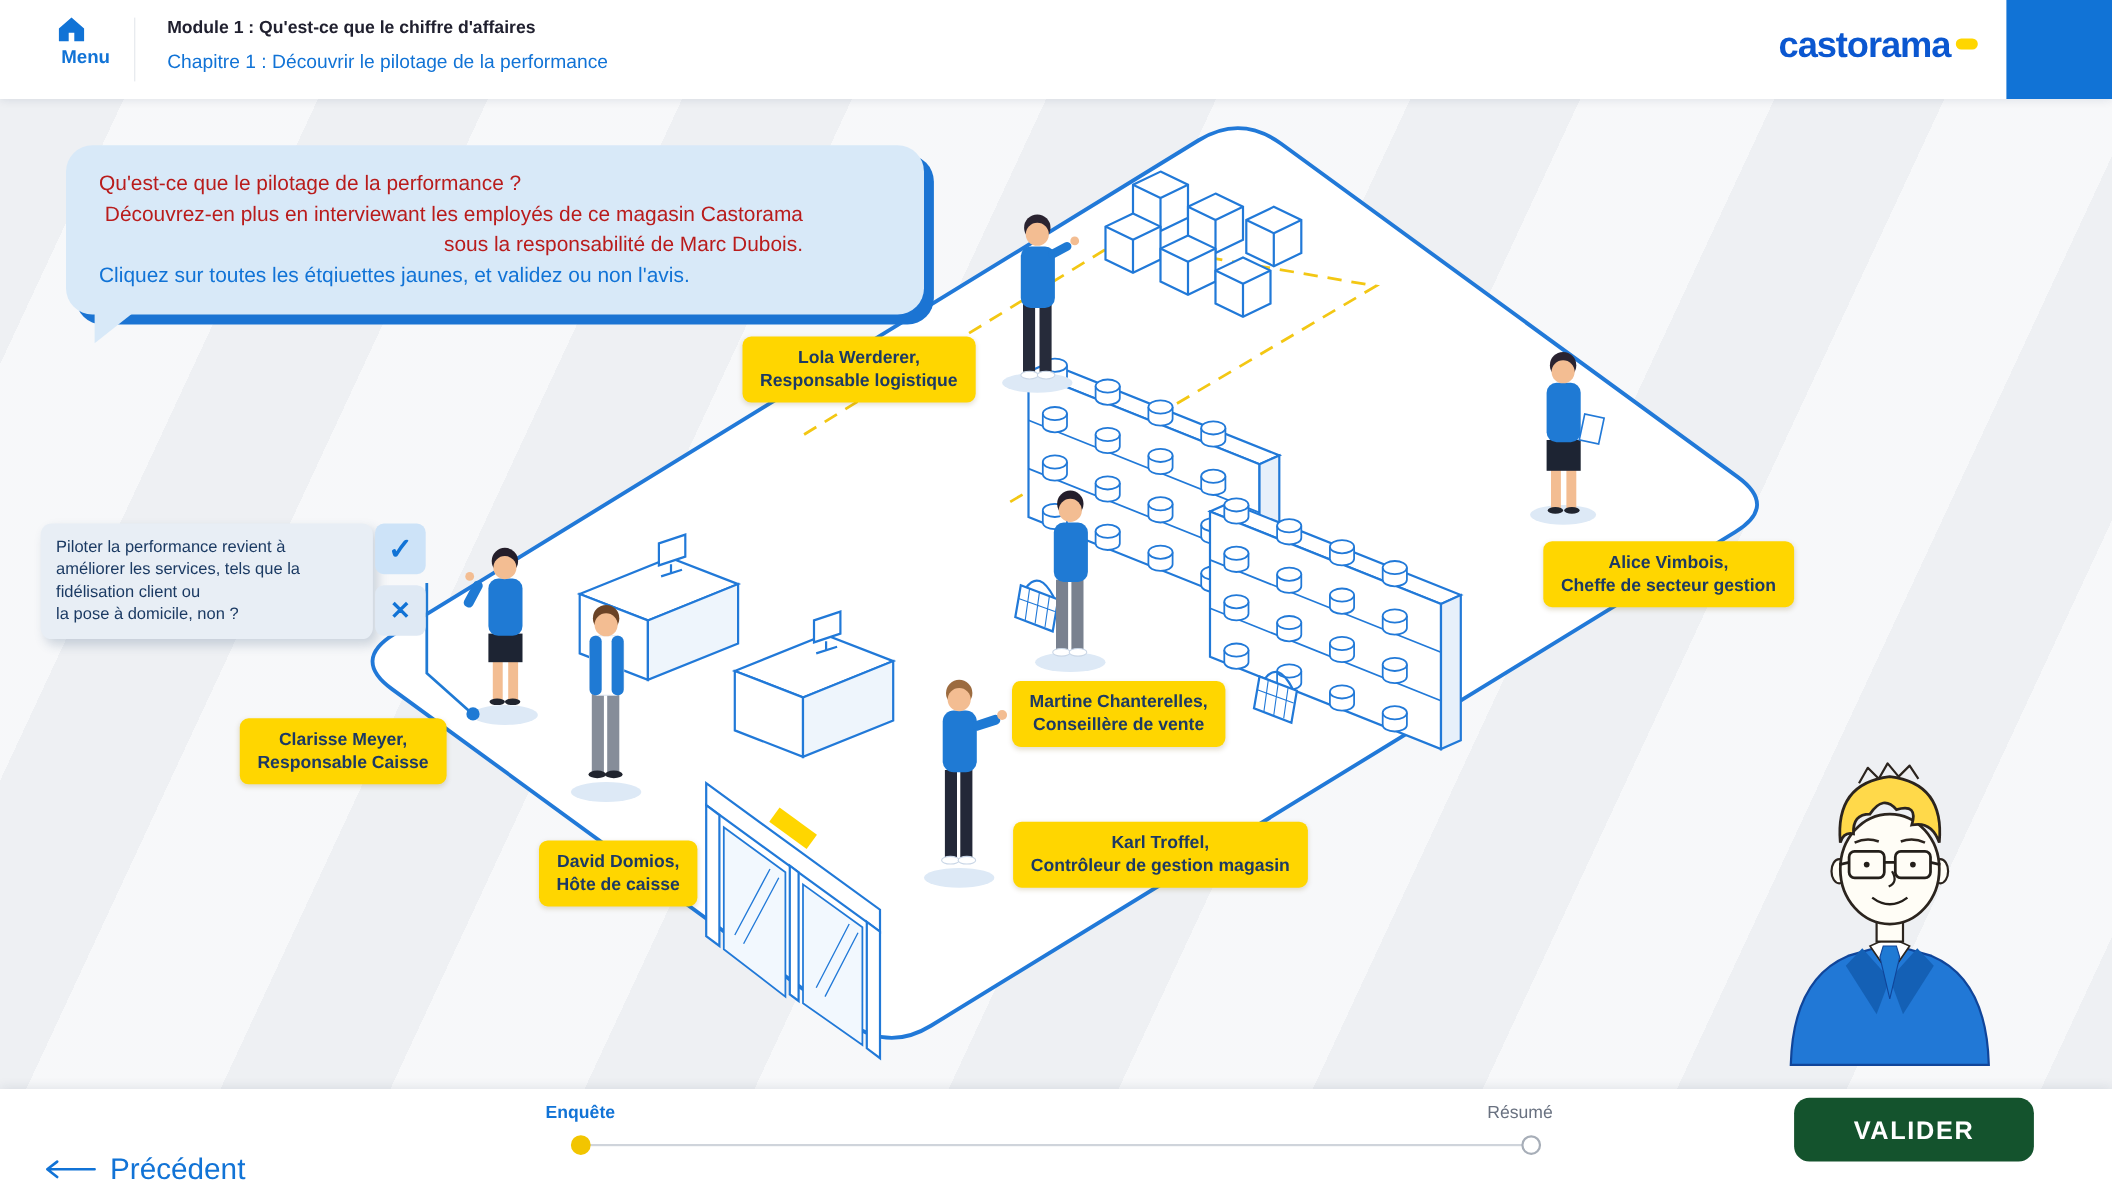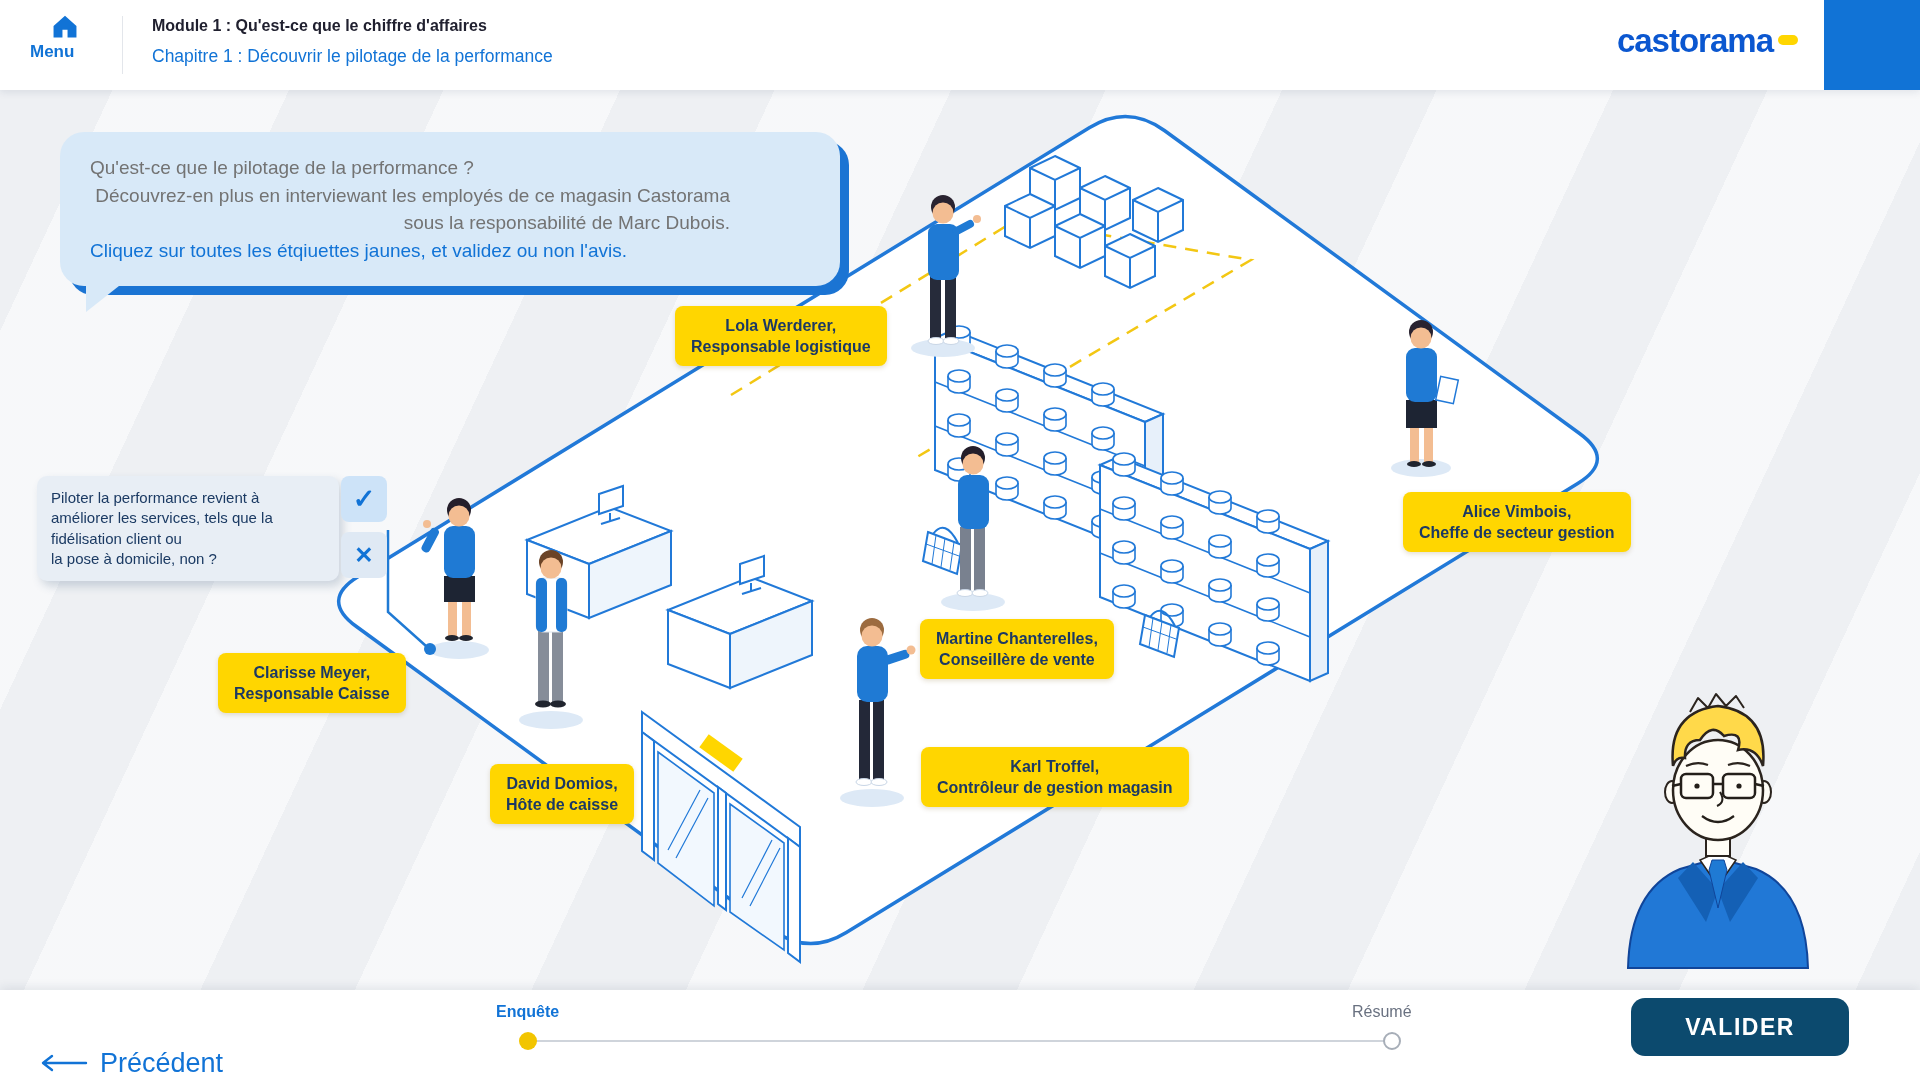--- a/index.html
+++ b/index.html
@@ -6,39 +6,39 @@
   html,body { width:1920px; height:1080px; overflow:hidden; font-family:"Liberation Sans", sans-serif; }
   .stage {
     position:relative; width:1920px; height:1080px;
     background-color:#eef0f3;
     background-image:repeating-linear-gradient(115deg, rgba(255,255,255,0) 0 140px, rgba(255,255,255,.55) 140px 300px);
   }
 
   
   .header { position:absolute; top:0; left:0; width:1920px; height:90px; background:#fff;
             box-shadow:0 2px 8px rgba(20,40,80,.10); z-index:20; }
-  .menu-block { position:absolute; left:30px; top:12px; width:70px; text-align:left; cursor:pointer; }
+  .menu-block { position:absolute; left:30px; top:12px; width:70px; text-align:right; cursor:pointer; }
   .menu-block svg { display:block; margin:0 auto 2px auto; }
   .menu-label { color:#1173d6; font-size:17px; font-weight:600; }
   .header-divider { position:absolute; left:122px; top:16px; width:1px; height:58px; background:#e3e6eb; }
   .module-title { position:absolute; left:152px; top:17px; font-size:16px; font-weight:600; color:#20202f; }
   .chapter-title { position:absolute; left:152px; top:46px; font-size:17.5px; font-weight:500; color:#1173d6; }
   .logo { position:absolute; right:122px; top:22px; font-size:33px; font-weight:800; letter-spacing:-1px; color:#0b57d0; }
   .logo-dash { display:inline-block; width:20px; height:10px; background:#ffd600; border-radius:5px; margin-left:5px; margin-bottom:6px; vertical-align:middle; }
   .brand-square { position:absolute; right:0; top:0; width:96px; height:90px; background:#1173d6; }
 
   
   .scene { position:absolute; left:0; top:90px; width:1920px; height:900px; z-index:1; }
 
   
   .intro-bubble { position:absolute; left:60px; top:132px; width:780px; background:#d8e9f8;
                   border-radius:24px; padding:22px 30px; z-index:6; box-shadow:9px 9px 0 0 #1b74d3; }
   .intro-bubble::after { content:""; position:absolute; left:26px; bottom:-26px; width:0; height:0;
                   border-top:30px solid #d8e9f8; border-right:38px solid transparent; }
-  .intro-bubble p { font-size:19px; line-height:1.45; color:#737373; }
+  .intro-bubble p { font-size:19px; line-height:1.45; color:#b91c1c; }
   .intro-bubble .cta { color:#1173d6; }
   .intro-bubble .wrapcap { max-width:640px;text-align:right; }
 
   
   .opinion-bubble { position:absolute; left:37px; top:476px; width:302px; background:#e8eef5;
                   border-radius:10px; padding:12px 14px; z-index:6;
                   box-shadow:4px 5px 10px rgba(50,80,120,.22);
                   font-size:15px; line-height:1.35; color:#1b3a63; white-space:pre-line; }
   .opinion-buttons { position:absolute; left:341px; top:476px; z-index:6; }
   .op-btn { width:46px; height:46px; border:none; border-radius:8px; display:flex; align-items:center;
@@ -58,21 +58,21 @@
   .prev-btn { position:absolute; left:36px; top:0; height:90px; display:flex; align-items:center;
               gap:12px; color:#1173d6; font-size:27px; font-weight:500; cursor:pointer;margin-top:28px; }
   .progress-track { position:absolute; left:527px; top:50px; width:865px; height:2px; background:#cfd4db; }
   .progress-dot-start { position:absolute; left:519px; top:42px; width:18px; height:18px;
               border-radius:50%; background:#f2c500; }
   .progress-dot-end { position:absolute; left:1383px; top:42px; width:18px; height:18px;
               border-radius:50%; background:#fff; border:2px solid #a7aeb8; }
   .progress-label-start { position:absolute; left:496px; top:13px; font-size:16px; font-weight:600; color:#1173d6; }
   .progress-label-end { position:absolute; left:1352px; top:13px; font-size:16px; color:#697180; }
   .validate-btn { position:absolute; left:1631px; top:8px; width:218px; height:58px; border:none;
-              border-radius:14px; background:#0c4a6e; color:#fff; font-size:23px; font-weight:bold;
+              border-radius:14px; background:#14532d; color:#fff; font-size:23px; font-weight:bold;
               letter-spacing:1.5px; font-family:"Liberation Sans", sans-serif; cursor:default; }
 </style>
 </head>
 <body>
 
 <div class="stage">
 
   <svg class="scene" viewBox="0 0 1920 900">
     <defs>
       <g id="bucket">

